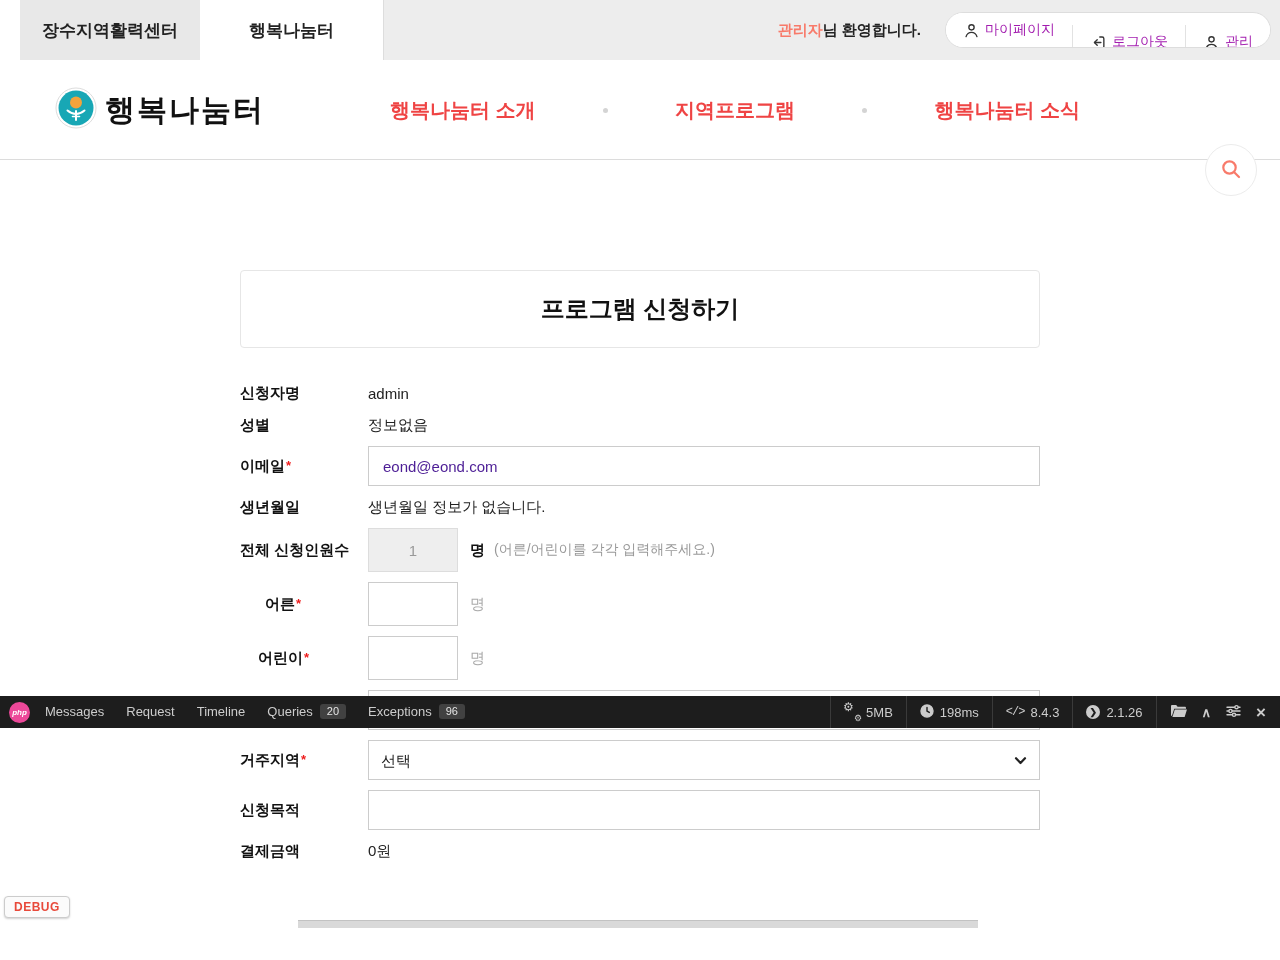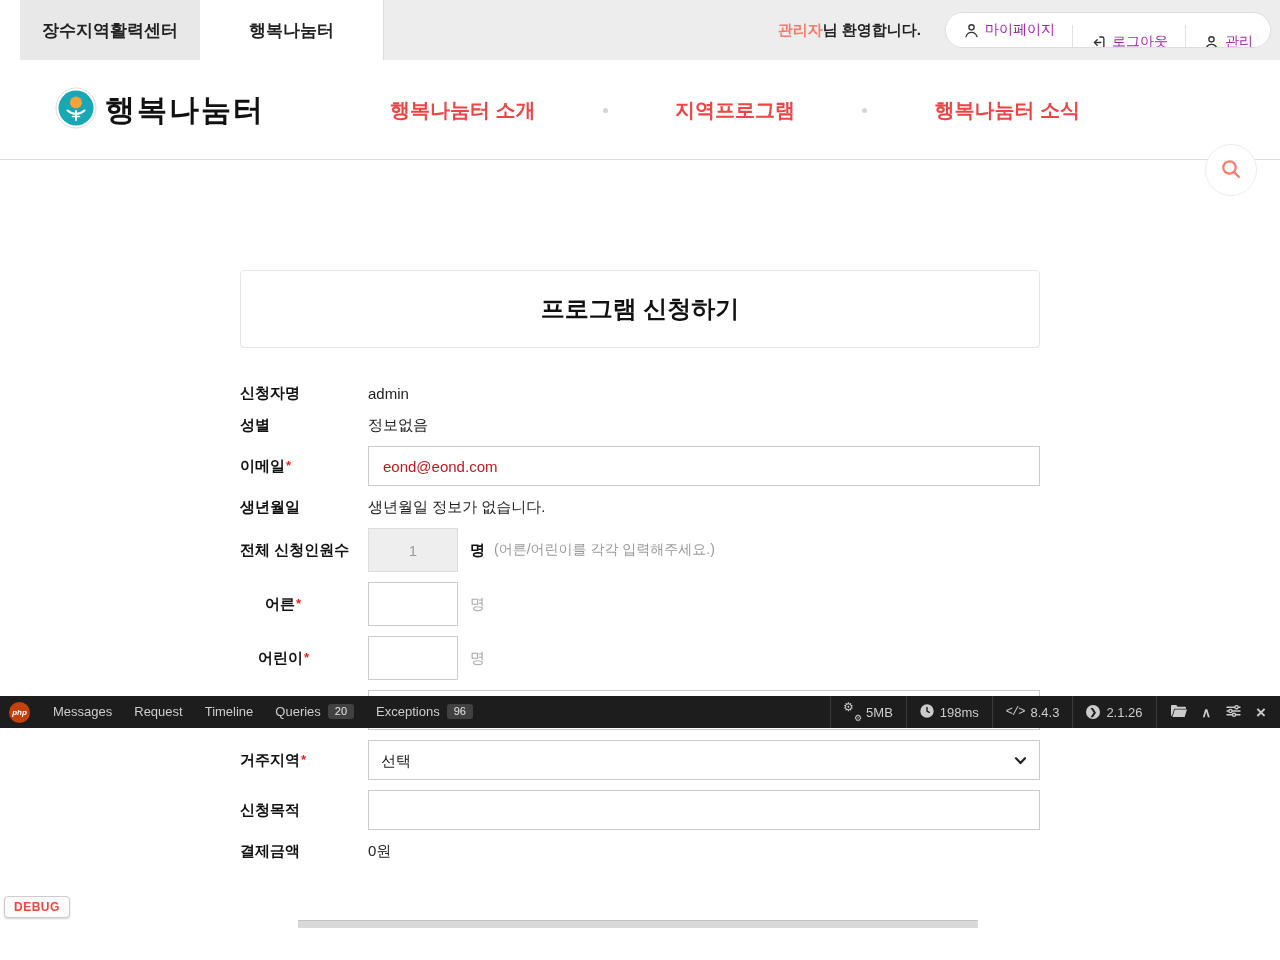--- a/index.html
+++ b/index.html
@@ -42,21 +42,21 @@
   .title-box { height:78px; border:1px solid #e6e6e6; border-radius:4px; display:flex;
                align-items:center; justify-content:center; margin-bottom:34px; }
   .title-box h1 { font-size:24px; font-weight:700; color:#111; }
   .frow { display:flex; align-items:center; margin-bottom:10px; }
   .flabel { width:128px; flex:0 0 128px; font-size:15px; font-weight:700; color:#111; }
   .flabel.ind1 { padding-left:25px; }
   .flabel.ind2 { padding-left:18px; }
   .req { color:#ee1c1c; font-size:13px; margin-left:1px; vertical-align:1px; }
   .fvalue { font-size:15px; color:#222; }
   .frow.trow { height:22px; }
-  .inp { border:1px solid #ccc; border-radius:0; font-size:15px; color:#b91c1c; background:#fff;
+  .inp { border:1px solid #ccc; border-radius:0; font-size:15px; color:#4c1d95; background:#fff;
          font-family:"Liberation Sans", sans-serif; outline:none; }
   .inp.wide { width:672px; height:40px; padding:0 14px; }
   .inp.num { width:90px; height:44px; text-align:center; }
   .inp.num:disabled { background:#eee; border-color:#ddd; color:#999; }
   .inp::placeholder { color:#aaa; }
   .unit { font-size:15px; color:#aaa; margin-left:12px; }
   .unit.strong { color:#111; font-weight:700; }
   .fieldnote { font-size:14px; color:#999; margin-left:9px; }
   .selwrap { position:relative; width:672px; }
   .sel { width:672px; height:40px; border:1px solid #ccc; background:#fff; font-size:15px;
@@ -69,23 +69,23 @@
                    background:#d9d9d9; border-top:1px solid #c2c2c2; }
 
   
   .debug-badge { position:absolute; left:4px; top:896px; padding:3px 9px; background:#fbfbfb;
                  border:1px solid #ccc; border-radius:4px; font-size:12px; font-weight:700;
                  letter-spacing:.5px; color:#e8493a; box-shadow:0 1px 2px rgba(0,0,0,.18); cursor:pointer; }
 
   
   .debugbar { position:absolute; left:0; bottom:0; width:1280px; height:32px; background:#1d1d1d;
               display:flex; align-items:center; color:#ccc; font-size:13px; }
-  .php-logo { width:21px; height:21px; border-radius:50%; background:#c2410c; color:#fff;
+  .php-logo { width:21px; height:21px; border-radius:50%; background:#ec4899; color:#fff;
               font-style:italic; font-weight:700; font-size:8px; display:flex; align-items:center;
-              justify-content:center; margin:0 12px 0 9px; }
+              justify-content:center; margin:0 4px 0 9px; }
   .dbg-tab { display:flex; align-items:flex-start; gap:7px; padding:8px 11px; height:100%; cursor:pointer; }
   .dbg-badge { background:#414141; color:#e4e4e4; border-radius:3px; font-size:11px;
                padding:2px 7px; line-height:1; }
   .dbg-right { margin-left:auto; display:flex; align-items:stretch; height:100%; }
   .dbg-seg { display:flex; align-items:center; gap:6px; padding:0 13px;
              border-left:1px solid #3a3a3a; cursor:pointer; }
   .dbg-icons { display:flex; align-items:center; gap:15px; padding:0 14px;
                border-left:1px solid #3a3a3a; }
   .dbg-icons > span, .dbg-icons > svg { cursor:pointer; }
   .gearwrap { position:relative; width:16px; height:16px; color:#ccc; }

